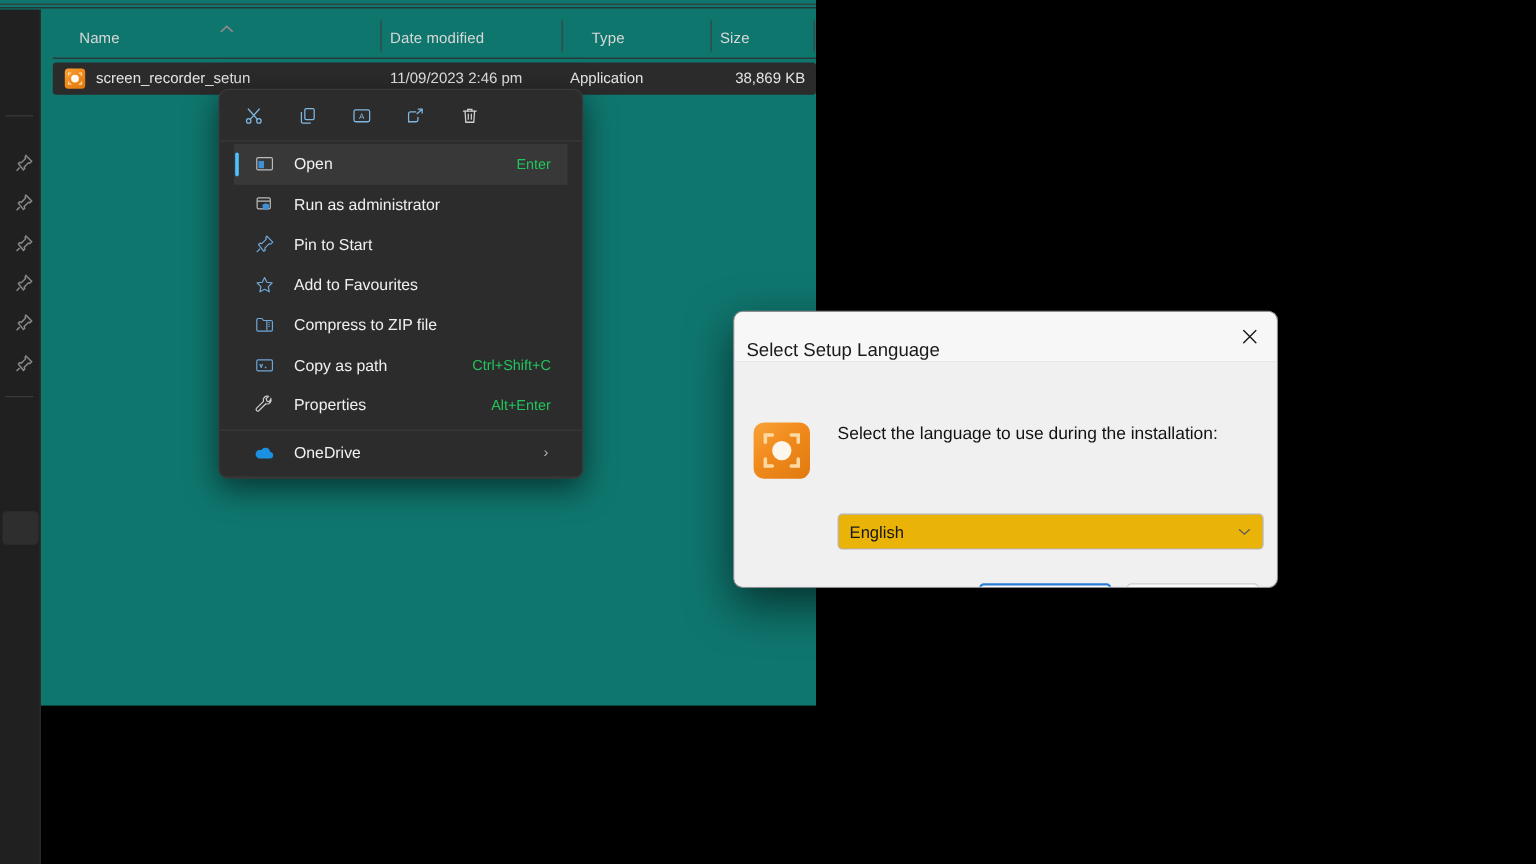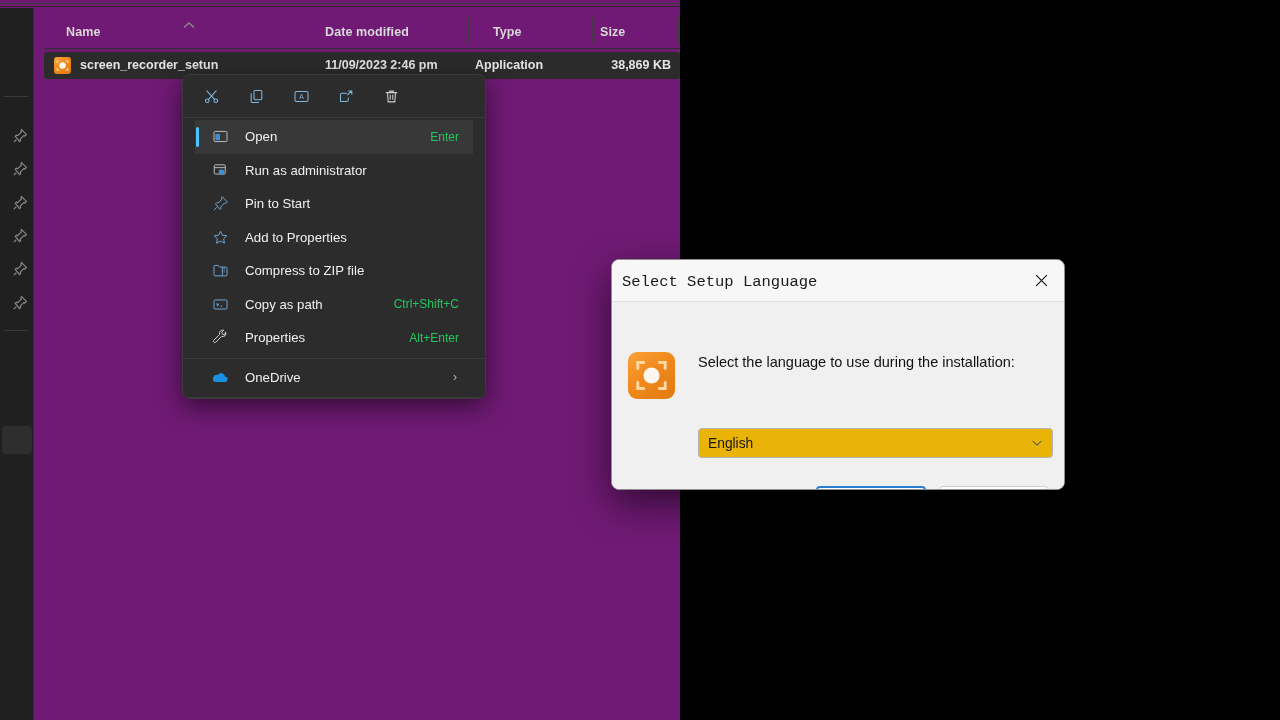--- a/index.html
+++ b/index.html
@@ -17,23 +17,22 @@
     width: 1280px;
     height: 720px;
     background: #000000;
   }
 
   
   .explorer {
     position: absolute;
     left: 0; top: 0;
     width: 680px;
-    height: 720px;
-    background: #701a75;
-    font-weight: bold;
+    height: 588px;
+    background: #0f766e;
   }
   .explorer-topline {
     position: absolute;
     left: 0; top: 3px;
     width: 680px; height: 1px;
     background: #3a3a3a;
   }
   .explorer-topline2 {
     position: absolute;
     left: 0; top: 6px;
@@ -222,26 +221,25 @@
     overflow: hidden;
   }
   .dlg-titlebar {
     position: relative;
     height: 42px;
     background: #f7f7f7;
     border-bottom: 1px solid #e2e2e2;
   }
   .dlg-title {
     position: absolute;
-    left: 10px; top: 0;
+    left: 10px; top: 11px;
     height: 42px;
     line-height: 44px;
     color: #1a1a1a;
     font-size: 15.5px;
-    font-family: Liberation Mono, monospace;
   }
   .dlg-close {
     position: absolute;
     right: 0; top: 0;
     width: 46px; height: 41px;
     display: flex; align-items: center; justify-content: center;
     color: #1a1a1a;
   }
   .dlg-body {
     position: relative;
@@ -467,21 +465,21 @@
         <span class="ctx-label">Pin to Start</span>
         <span class="ctx-accel"></span>
       </div>
 
       <div class="ctx-item">
         <span class="ctx-icon">
           <svg width="17" height="17" viewBox="0 0 24 24" fill="none" stroke="#6fa8d8" stroke-width="1.4" stroke-linejoin="round">
             <path d="M12 3.2l2.7 5.6 6.1.8-4.4 4.3 1.1 6.1-5.5-2.9-5.5 2.9 1.1-6.1L3.2 9.6l6.1-.8z"></path>
           </svg>
         </span>
-        <span class="ctx-label">Add to Properties</span>
+        <span class="ctx-label">Add to Favourites</span>
         <span class="ctx-accel"></span>
       </div>
 
       <div class="ctx-item">
         <span class="ctx-icon">
           <svg width="17" height="17" viewBox="0 0 24 24" fill="none" stroke="#6fa8d8" stroke-width="1.4">
             <path d="M2.8 6.4a1.6 1.6 0 0 1 1.6-1.6h4.4l2 2.4h8.8a1.6 1.6 0 0 1 1.6 1.6v9.2a1.6 1.6 0 0 1-1.6 1.6H4.4a1.6 1.6 0 0 1-1.6-1.6z"></path>
             <path d="M14.6 7.2v11.6"></path>
             <path d="M16.4 9.2h1.6M16.4 11.6h1.6M16.4 14h1.6"></path>
           </svg>

